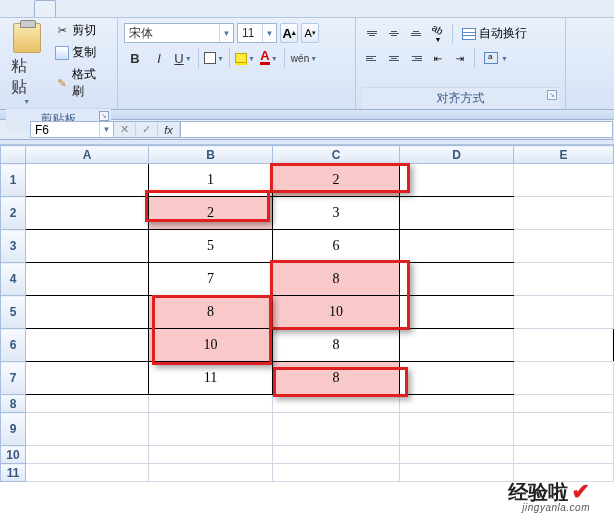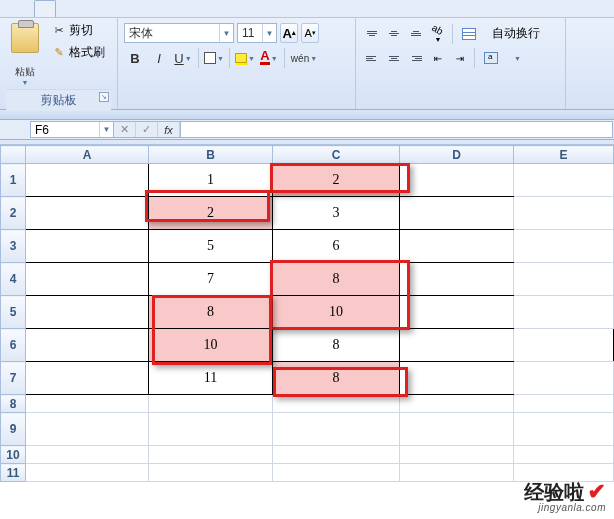--- a/index.html
+++ b/index.html
@@ -13,21 +13,21 @@
   .ribbon { display: flex; background: linear-gradient(#e9f0fb, #d6e3f6); border-bottom: 1px solid #9bb2d4; height: 92px; }
   .ribbon-group { border-right: 1px solid #b8c9e2; padding: 2px 6px 0 6px; display: flex; flex-direction: column; justify-content: space-between; }
   .group-body { display: flex; gap: 4px; flex: 1; }
   .group-label { text-align: center; font-size: 12px; color: #3b5a8b; padding: 2px 0; border-top: 1px solid #cdd9ec; background: #dfe8f6; position: relative; }
   .group-expand { position: absolute; right: 2px; top: 2px; width: 10px; height: 10px; border: 1px solid #8aa3c6; font-size: 7px; line-height: 8px; text-align: center; color: #5a7bab; background: #f2f6fc; }
 
   
   .paste-big { display: flex; flex-direction: column; align-items: center; padding: 2px 4px; border: 1px solid transparent; border-radius: 3px; }
   .paste-icon { width: 28px; height: 30px; background: linear-gradient(#f9e7b2, #e8c267); border: 1px solid #bfa45a; border-radius: 2px; position: relative; }
   .paste-icon::after { content: ""; position: absolute; top: -4px; left: 6px; width: 14px; height: 6px; background: #ccc; border: 1px solid #888; border-radius: 2px 2px 0 0; }
-  .paste-label { font-size: 10px; color: #3b3b3b; margin-top: 12px; }
+  .paste-label { font-size: 16px; color: #3b3b3b; margin-top: 3px; }
   .small-btns { display: flex; flex-direction: column; gap: 1px; }
   .small-btn { display: flex; align-items: center; gap: 3px; padding: 1px 3px; border: 1px solid transparent; border-radius: 2px; }
   .ic { width: 14px; height: 14px; display: inline-flex; align-items: center; justify-content: center; font-size: 11px; }
   .ic-cut { color: #333; }
   .ic-copy { background: linear-gradient(#fff,#cbe0ff); border: 1px solid #7fa6d8; }
   .ic-brush { color: #c08a2a; }
 
   
   .font-group-body { display: flex; flex-direction: column; gap: 4px; padding-top: 3px; }
   .font-row1 { display: flex; gap: 3px; align-items: center; }
@@ -45,21 +45,21 @@
   .fill-ic { width: 12px; height: 10px; background: #ffeb3b; border: 1px solid #c2a600; position: relative; }
   .fill-ic::after { content: ""; position: absolute; bottom: -3px; left: 0; width: 12px; height: 2px; background: #ffeb00; }
   .color-a { color: #d00000; font-weight: bold; border-bottom: 3px solid #d00000; line-height: 10px; padding-bottom: 1px; }
   .sep { width: 1px; height: 20px; background: #b8c9e2; margin: 0 2px; }
 
   
   .align-body { display: flex; flex-direction: column; gap: 4px; padding-top: 3px; }
   .align-row { display: flex; gap: 2px; align-items: center; }
   .align-ic { width: 20px; height: 20px; border: 1px solid transparent; border-radius: 2px; display: flex; flex-direction: column; align-items: center; justify-content: center; gap: 1px; padding: 3px; }
   .al-line { height: 1px; background: #456; }
-  .wrap-btn { display: flex; align-items: center; gap: 16px; padding: 1px 4px; border: 1px solid transparent; border-radius: 2px; font-size: 12px; }
+  .wrap-btn { display: flex; align-items: center; gap: 3px; padding: 1px 4px; border: 1px solid transparent; border-radius: 2px; font-size: 12px; }
   .wrap-ic { width: 14px; height: 12px; border: 1px solid #5a88c8; background: linear-gradient(#fff 30%, #5a88c8 30% 40%, #fff 40% 60%, #5a88c8 60% 70%, #fff 70%); }
   .merge-ic { width: 14px; height: 12px; border: 1px solid #5a88c8; position: relative; }
   .merge-ic::before { content: "a"; font-size: 8px; position: absolute; left: 3px; top: -1px; }
 
   
   .last-grp { width: 28px; }
 
   
   .thin-bar { height: 10px; background: linear-gradient(#dae6f7,#c7d9f1); border-bottom: 1px solid #9bb2d4; }
   .formula-bar { display: flex; align-items: stretch; height: 20px; border-bottom: 1px solid #9bb2d4; background: #e4ecf7; }
@@ -85,21 +85,21 @@
   .col-E { width: 100px; }
   .grid td.cell { border: 1px solid #000; text-align: center; font-family: SimSun, serif; font-size: 14px; height: 33px; }
   .grid td.empty { border: 1px solid #d0d7e5; }
   .grid td.small-row { height: 16px; }
 
   
   .hl-cell { background: #f9c9c9; }
   .red-box { position: absolute; border: 3px solid #e02020; box-shadow: 3px 3px 6px rgba(0,0,0,0.35); pointer-events: none; }
 
   
-  .watermark { position: absolute; right: 8px; bottom: 6px; text-align: right; line-height: 1; }
+  .watermark { position: absolute; right: 24px; bottom: 6px; text-align: right; line-height: 1; }
   .wm-main { font-size: 20px; font-weight: bold; color: #222; }
   .wm-check { color: #e02020; font-size: 22px; font-weight: bold; }
   .wm-sub { font-size: 10px; color: #555; font-style: italic; letter-spacing: 0.5px; }
 </style>
 </head>
 <body>
 
 <div class="top-tab-corner">
   <div class="tab-item"></div>
 </div>
@@ -112,20 +112,24 @@
         <div class="paste-icon"></div>
         <div class="paste-label">粘贴</div>
         <div style="font-size:7px;color:#5474a2">▼</div>
       </div>
       <div class="small-btns">
         <div class="small-btn">
           <span class="ic ic-cut">✂</span>
           <span>剪切</span>
         </div>
         <div class="small-btn">
+          <span class="ic ic-copy"></span>
+          <span>复制</span>
+        </div>
+        <div class="small-btn">
           <span class="ic ic-brush">✎</span>
           <span>格式刷</span>
         </div>
       </div>
     </div>
     <div class="group-label">
       <span>剪贴板</span>
       <span class="group-expand">↘</span>
     </div>
   </div>
@@ -233,20 +237,24 @@
           </div>
         <div class="align-ic">
             <span style="font-size:10px">⇥</span>
           </div>
         <span class="sep"></span>
         <div class="wrap-btn">
           <span class="merge-ic"></span>
           <span class="dd" style="font-size:7px;color:#5474a2">▼</span>
         </div>
       </div>
+    </div>
+    <div class="group-label">
+      <span>对齐方式</span>
+      <span class="group-expand">↘</span>
     </div>
   </div>
 
 </div>
 
 <div class="thin-bar"></div>
 
 <div class="formula-bar">
   <div class="name-box">
     <span>F6</span>

